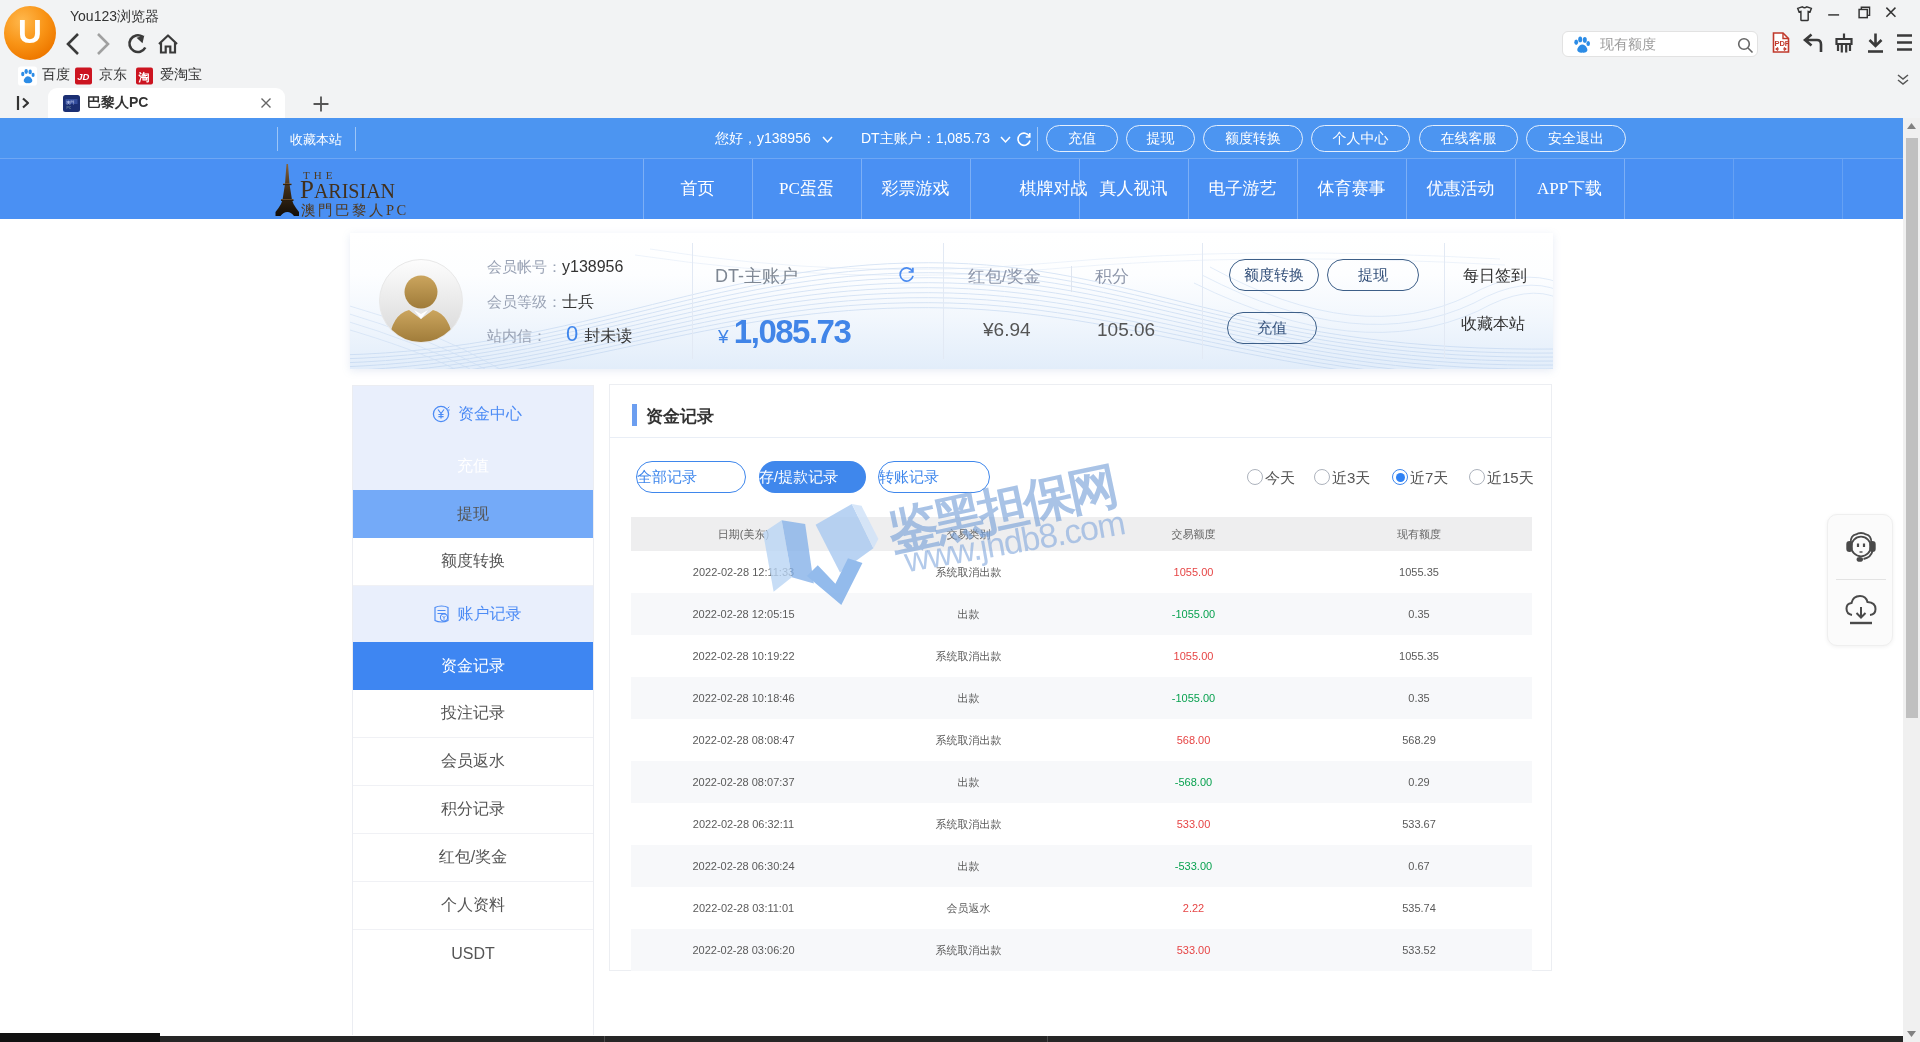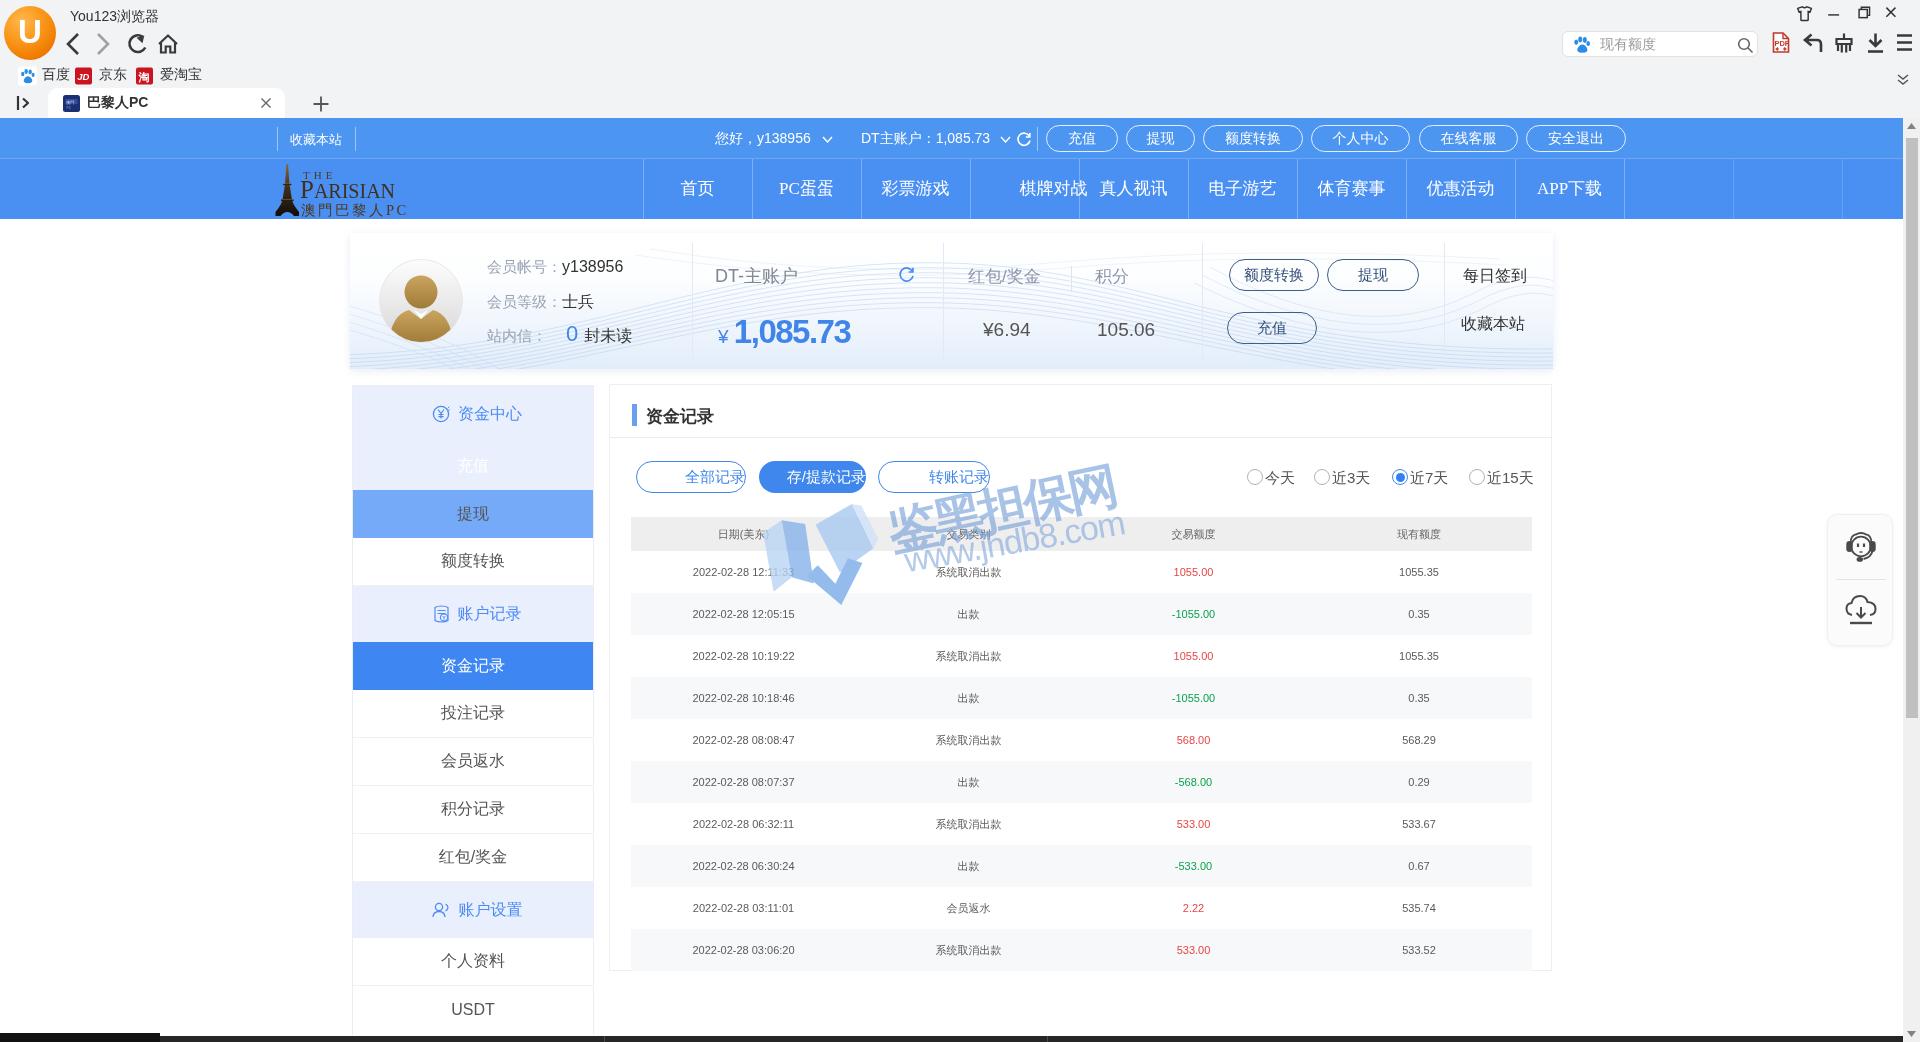--- a/index.html
+++ b/index.html
@@ -46,21 +46,21 @@
   #sidebar { position:absolute; left:352px; top:267px; width:242px; height:650px; background:#fff;
     border:1px solid #ebedf2; border-bottom:none; }
   .sbhead { height:56px; background:#e9effc; color:#4c8bf5; font-size:16px;
     display:flex; align-items:center; justify-content:center; gap:8px;padding-left:8px; }
   .sbitem { height:48px; color:#555; font-size:16px; display:flex; align-items:center;
     justify-content:center; border-bottom:1px solid #f0f1f5; }
   
   #panel { position:absolute; left:609px; top:266px; width:943px; height:587px; background:#fff;
     border:1px solid #eceef2; }
   .tabpill { position:absolute; top:0; height:32px; border-radius:16px; font-size:15px;
-    text-align:right; line-height:30px; }
+    text-align:left; line-height:30px; }
   .radio { position:absolute; width:16px; height:16px; border-radius:50%; background:#fff; border:1px solid #adb3bd; }
   table.rec { border-collapse:collapse; width:901px; font-size:11px; color:#5a5a5a; }
   table.rec th { background:#eeeeef; font-weight:normal; color:#666; height:34px; }
   table.rec td { height:42px; text-align:center; }
   table.rec tr.alt td { background:#f7f8fa; }
   .red { color:#e64545; }
   .green { color:#0aa250; }
   
   #footer { position:absolute; left:0; top:918px; width:1903px; height:6px; background:#262626; }
   #scroll { position:absolute; left:1903px; top:118px; width:17px; height:924px; background:#f0f0f0; }
@@ -341,27 +341,20 @@
         <path d="M4.5 5.5 L12.5 5.5 M4.5 8.5 L12.5 8.5" stroke="#4c8bf5" stroke-width="1.2"></path>
         <circle cx="11" cy="12.5" r="3.6" fill="#e9effc" stroke="#4c8bf5" stroke-width="1.1"></circle>
         <path d="M9.6 11 L11 12.8 L12.4 11 M11 12.8 L11 14.8" stroke="#4c8bf5" stroke-width="0.9" fill="none"></path>
       </svg>
       账户记录</div>
     <div class="sbitem" style="background:#3e86f2;color:#fff;border-bottom:none;">资金记录</div>
     <div class="sbitem">投注记录</div>
     <div class="sbitem">会员返水</div>
     <div class="sbitem">积分记录</div>
     <div class="sbitem">红包/奖金</div>
-    <div class="sbhead">
-      <svg width="19" height="16" viewBox="0 0 19 16">
-        <circle cx="7" cy="5" r="3.6" fill="none" stroke="#4c8bf5" stroke-width="1.3"></circle>
-        <path d="M1 15 Q1.5 9.5 7 9.5 Q12.5 9.5 13 15" fill="none" stroke="#4c8bf5" stroke-width="1.3"></path>
-        <path d="M13.5 2 Q16 3.5 16 5.5 Q16 7.5 13.5 9" fill="none" stroke="#4c8bf5" stroke-width="1.2"></path>
-      </svg>
-      账户设置</div>
     <div class="sbitem">个人资料</div>
     <div class="sbitem" style="border-bottom:none;">USDT</div>
   </div>
   <div id="panel">
     <div class="abs" style="left:22px;top:19px;width:5px;height:22px;background:#6c9ef0;"></div>
     <div class="abs" style="left:36px;top:20px;font-size:17px;font-weight:bold;color:#333;">资金记录</div>
     <div class="abs" style="left:0;top:52px;width:941px;height:1px;background:#e9eef6;"></div>
     <div class="tabpill" style="left:26px;width:110px;top:76px;border:1px solid #3f87ec;color:#3f87ec;">全部记录</div>
     <div class="tabpill" style="left:149px;width:107px;top:76px;background:#3f87ec;color:#fff;line-height:32px;">存/提款记录</div>
     <div class="tabpill" style="left:268px;width:112px;top:76px;border:1px solid #3f87ec;color:#3f87ec;">转账记录</div>

